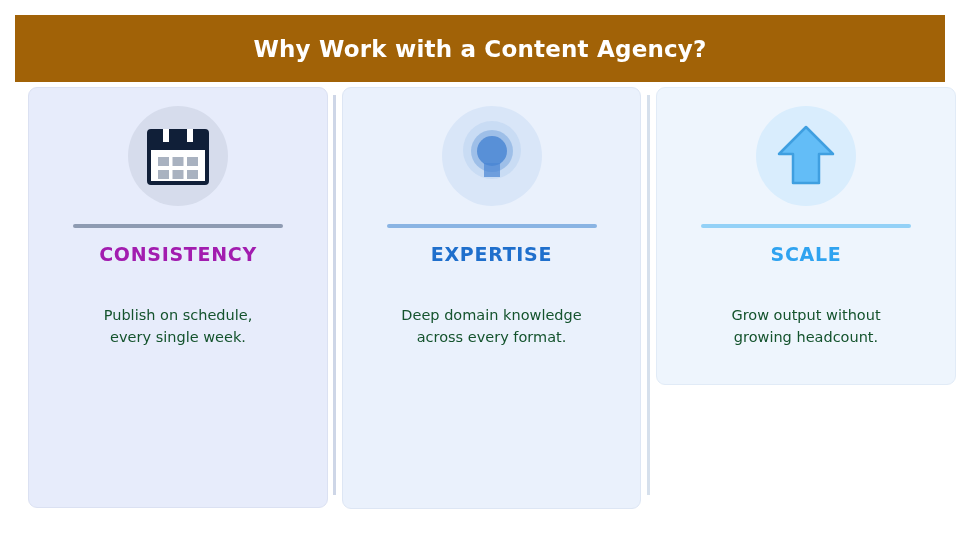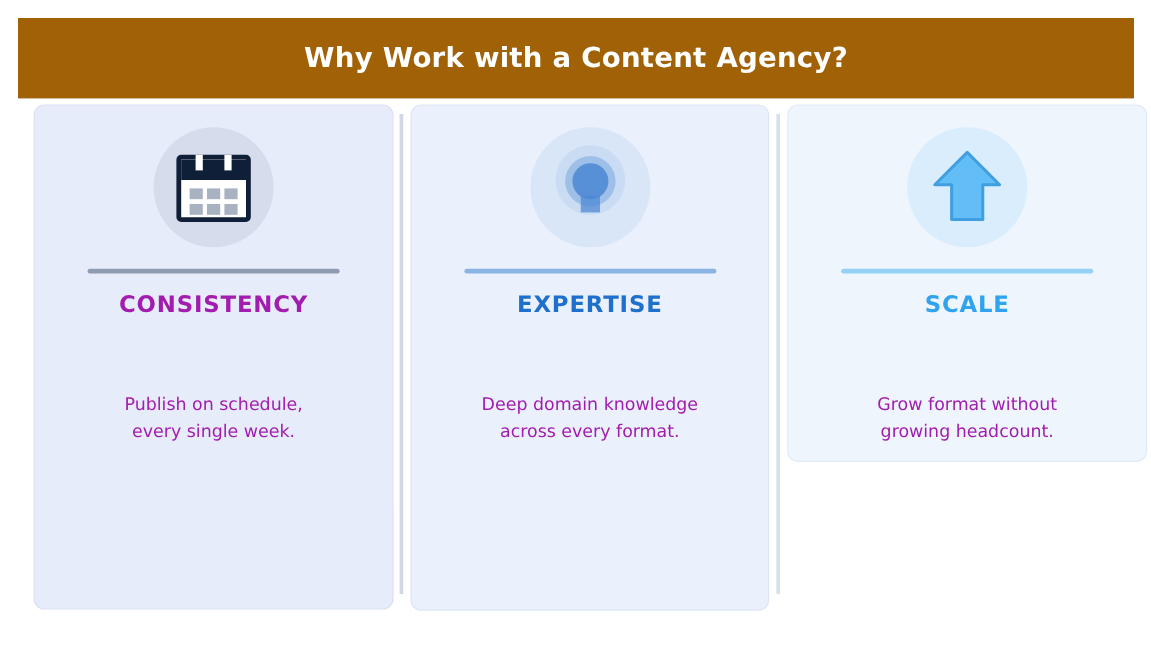--- a/index.html
+++ b/index.html
@@ -94,24 +94,24 @@
     font-weight:bold;
     letter-spacing:0.7px;
     text-align:center;
   }
   .title-1 { color:#a21caf; }
   .title-2 { color:#1f6fcc; }
   .title-3 { color:#2fa3f0; }
 
   
   .card-desc {
-    margin-top:62px;
+    margin-top:39px;
     font-size:14.5px;
     line-height:22px;
-    color:#a21caf;
+    color:#14532d;
     text-align:center;
     white-space:pre-line;
     max-width:250px;
   }
 
   
   .icon-svg { display:block; }
 </style>
 </head>
 <body>
@@ -187,19 +187,19 @@
             <svg class="icon-svg" width="70" height="70" viewBox="0 0 70 70">
               <path d="M35 6 L62 33 L48 33 L48 62 L22 62 L22 33 L8 33 Z" fill="#63bdf7" stroke="#3f9fe0" stroke-width="2.5" stroke-linejoin="round"></path>
             </svg>
           </span>
         </div>
 
         <div class="divider divider-3"></div>
 
         <div class="card-title title-3">SCALE</div>
 
-        <div class="card-desc">Grow format without
+        <div class="card-desc">Grow output without
 growing headcount.</div>
       </div>
     </div>
 
   </div>
 </div>
 
 </body></html>

